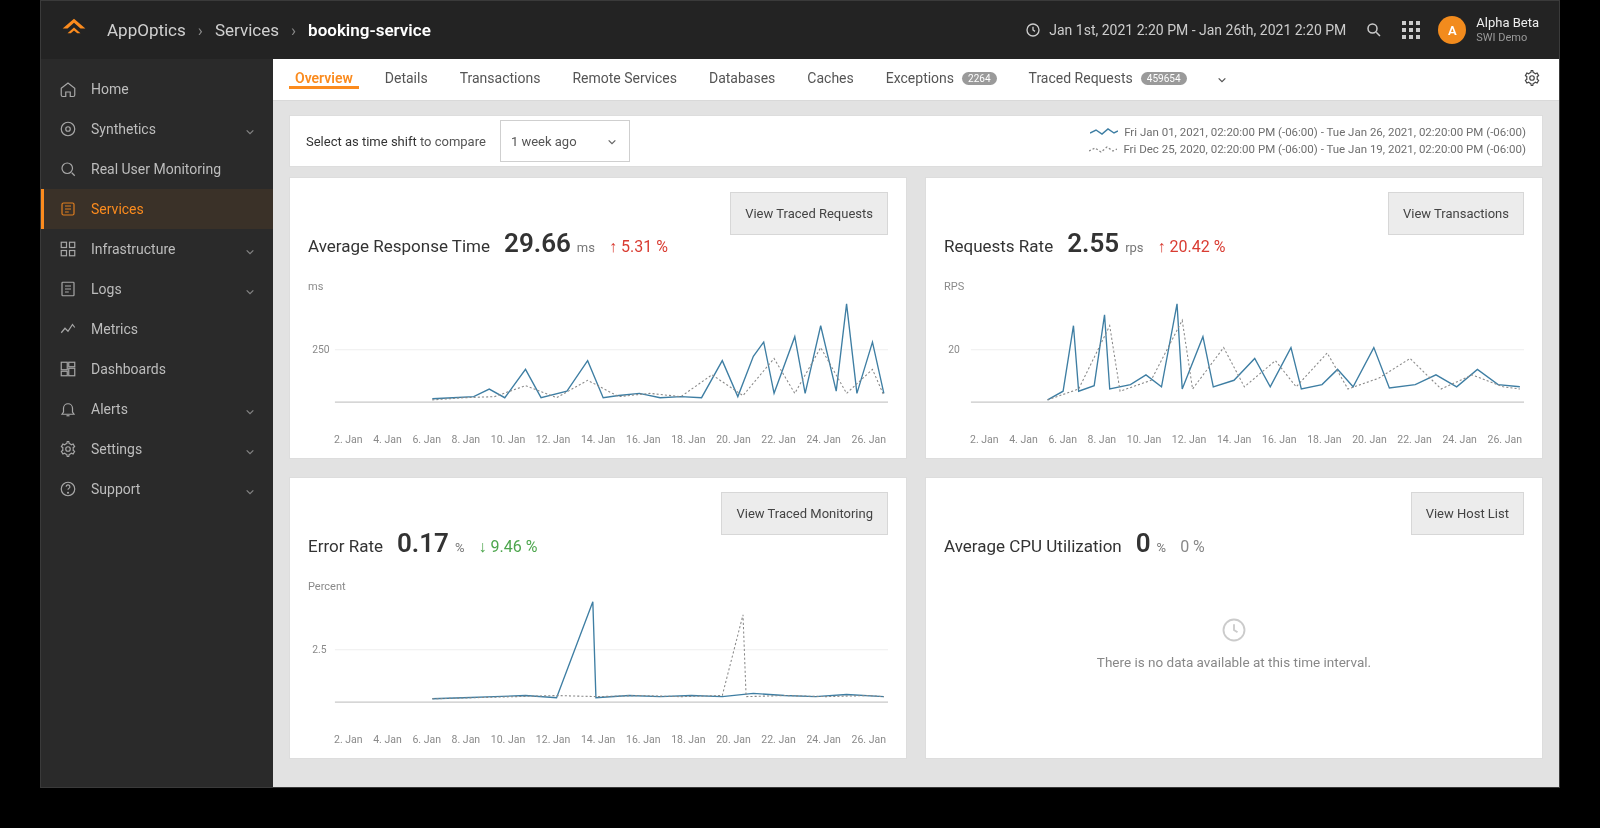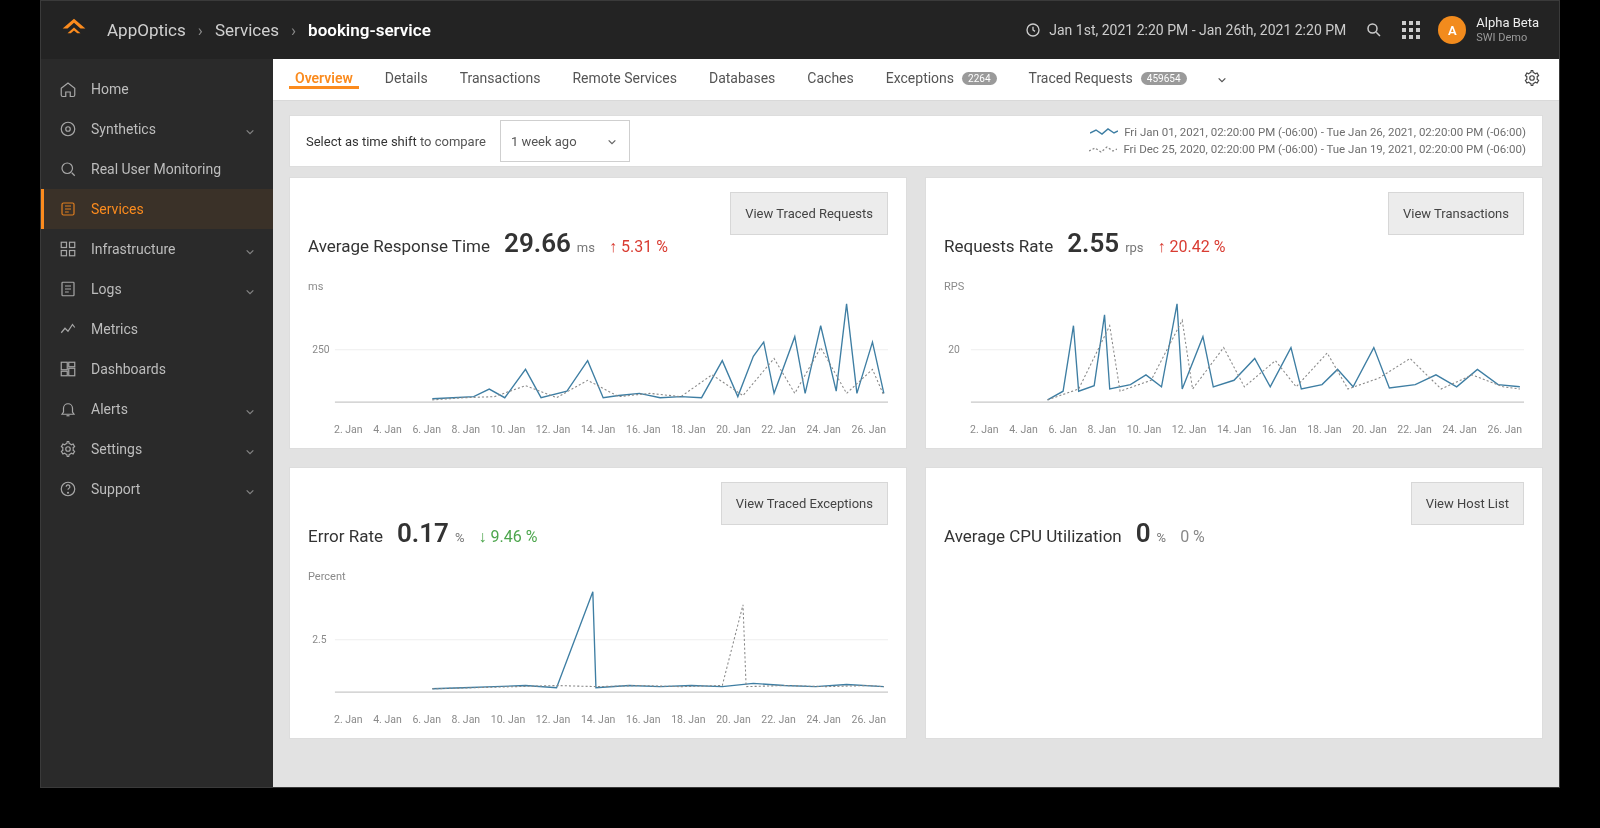--- a/index.html
+++ b/index.html
@@ -63,21 +63,21 @@
   .card .big { font-size:26px; font-weight:600; color:#333; }
   .card .unit { font-size:13px; color:#777; margin-left:-8px;}
   .card .delta { font-size:16px; display:flex; align-items:center; gap:4px;}
   .delta.up { color:#d93c32; }
   .delta.down { color:#4da64d; }
   .delta.neutral { color:#888; }
   .card .btn { position:absolute; right:18px; top:14px; background:#ececec; border:1px solid #d7d7d7; padding:13px 14px; font-size:13px; color:#444; cursor:pointer;}
   .chartwrap { margin-top:22px; }
   .yl { font-size:11px; color:#8a8a8a; }
   .chart { width:100%; height:120px; }
-  .xaxis { display:flex; justify-content:space-between; font-size:10.5px; color:#8a8a8a; margin-top:6px; padding-left:26px; padding-right:2px;}
+  .xaxis { display:flex; justify-content:space-between; font-size:10.5px; color:#8a8a8a; margin-top:16px; padding-left:26px; padding-right:2px;}
   .empty { text-align:center; color:#888; font-size:13.5px; padding-top:58px;}
   .empty .ic { width:28px; height:28px; margin:0 auto 10px; opacity:.5;}
 
   .downarrow { width:12px; height:12px; }
 </style>
 </head>
 <body>
 
 <div class="app">
 
@@ -388,21 +388,21 @@
       <div class="card">
         <div class="hdr">
           <span class="title">Error Rate</span>
           <span class="big">0.17</span>
           <span class="unit">%</span>
           <span class="delta down">
             <span>↓</span>
             <span>9.46 %</span>
           </span>
         </div>
-        <div class="btn">View Traced Exceptions</div>
+        <div class="btn">View Traced Monitoring</div>
         <div class="chartwrap">
           <div class="yl">Percent</div>
           <svg class="chart" viewBox="0 0 560 110" preserveAspectRatio="none">
             <text x="4" y="55" font-size="10" fill="#8a8a8a">2.5</text>
             <line x1="26" y1="100" x2="560" y2="100" stroke="#c8c8c8"></line>
             <line x1="26" y1="52" x2="560" y2="52" stroke="#eee"></line>
             <polyline fill="none" stroke="#3e7ea3" stroke-width="1.3" points="120,97 150,96 180,95 210,94 240,96 275,8 278,96 310,94 340,95 370,94 400,95 430,92 460,94 490,95 520,93 556,95"></polyline>
             <polyline fill="none" stroke="#888" stroke-width="1" stroke-dasharray="2 2" points="120,97 160,96 200,95 240,94 280,95 320,94 360,95 400,94 420,20 423,95 460,94 500,95 540,94 556,95"></polyline>
           </svg>
           <div class="xaxis" id="xaxis3">
@@ -426,18 +426,27 @@
       <div class="card">
         <div class="hdr">
           <span class="title">Average CPU Utilization</span>
           <span class="big">0</span>
           <span class="unit">%</span>
           <span class="delta neutral">
             <span>0 %</span>
           </span>
         </div>
         <div class="btn">View Host List</div>
+        <div class="empty">
+          <div class="ic">
+            <svg viewBox="0 0 24 24" width="28" height="28" fill="none" stroke="#999" stroke-width="1.6">
+                <circle cx="12" cy="12" r="9"></circle>
+                <path d="M12 7v5l3 2"></path>
+              </svg>
+          </div>
+          <div>There is no data available at this time interval.</div>
+        </div>
       </div>
 
     </div>
 
   </div>
 </div>
 
 </body></html>

